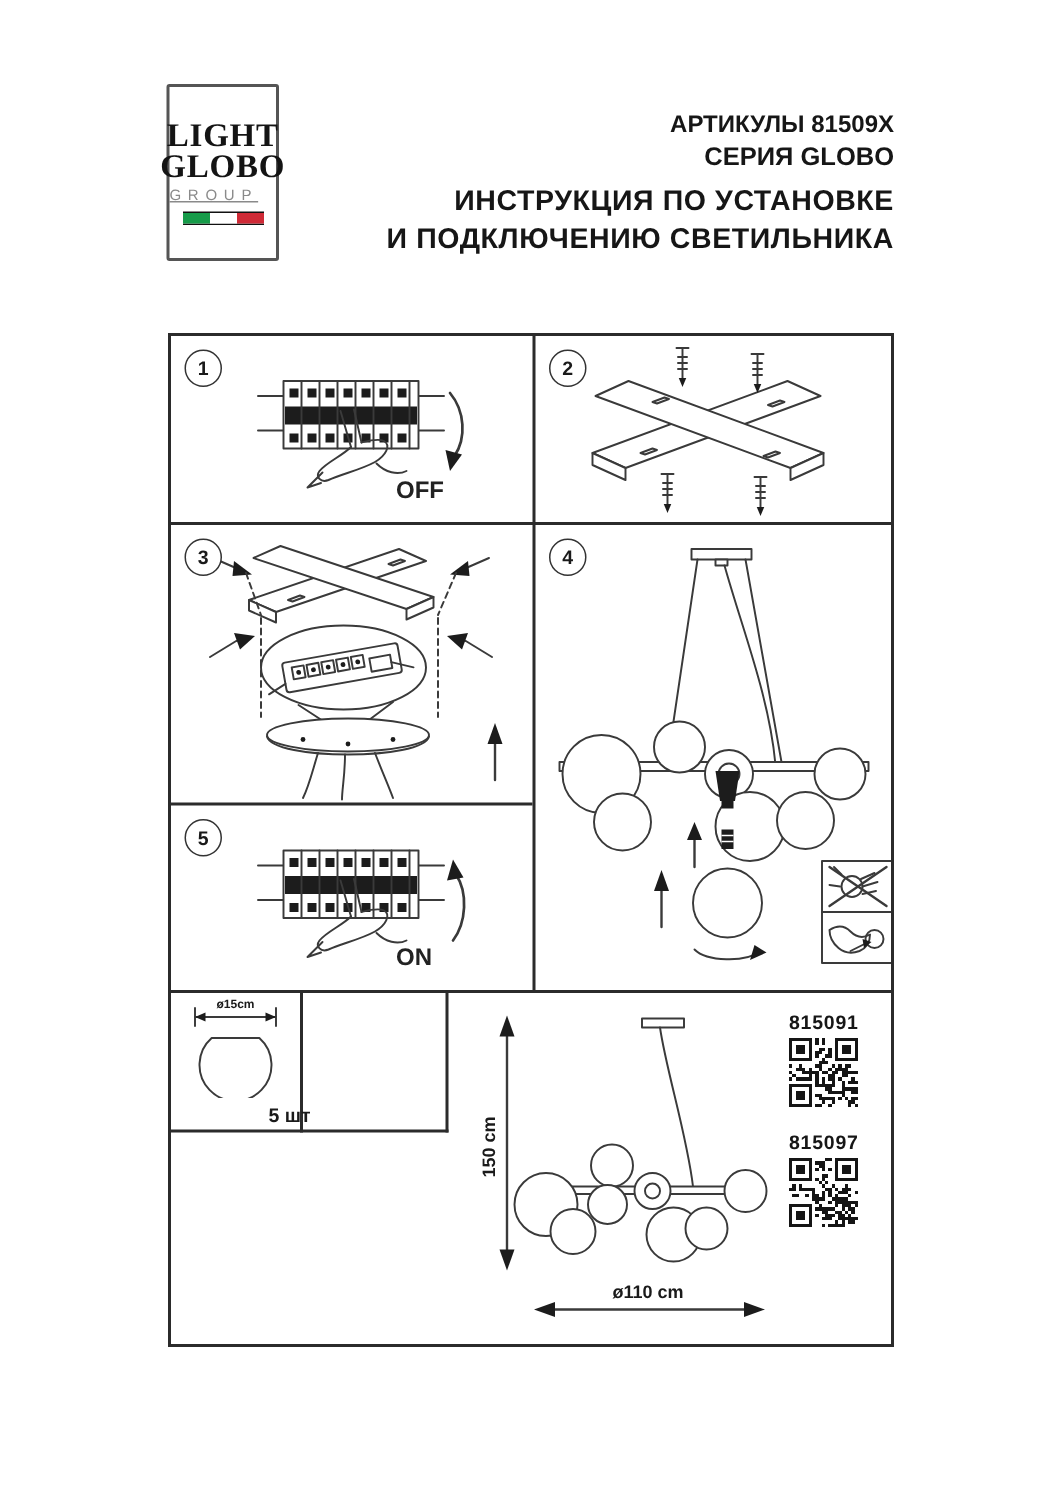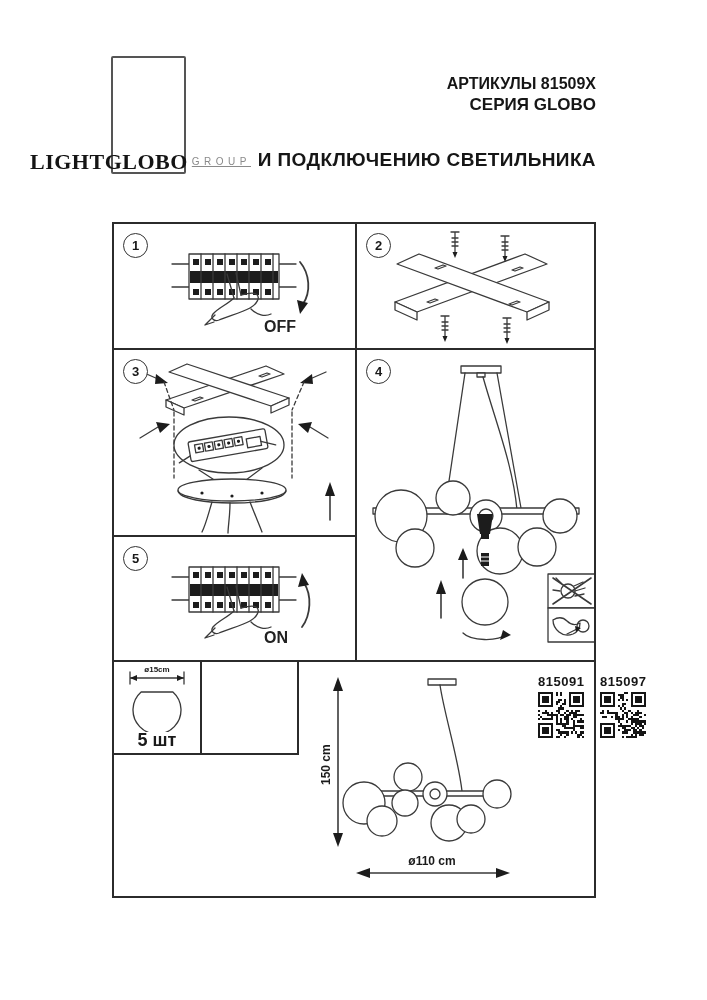--- a/index.html
+++ b/index.html
@@ -1,21 +1,21 @@
 <!DOCTYPE html>
 <html><head>
 <meta charset="utf-8">
 <style>
   html,body{margin:0;padding:0;background:#e9e9e9;}
   #page{position:relative;width:707px;height:1000px;background:#ffffff;margin:0 auto;
         font-family:"Liberation Sans",sans-serif;color:#1a1a1a;overflow:hidden;}
   
   #logo{position:absolute;left:111px;top:56px;width:71px;height:114px;
         border:2px solid #555;border-radius:2px;background:#fff;
-        display:flex;flex-direction:row;align-items:flex-end;justify-content:center;}
+        display:flex;flex-direction:column;align-items:center;justify-content:center;}
   .logo-word{font-family:"Liberation Serif",serif;font-weight:bold;font-size:22px;
              line-height:.92;letter-spacing:.5px;color:#141414;}
   .logo-group{font-size:10px;letter-spacing:4.5px;color:#8a8a8a;margin:4px 16px 5px 4px;text-decoration:underline;}
   .flag{width:54px;height:7px;border-top:1.6px solid #111;border-bottom:1.6px solid #111;display:flex;}
   .flag i{flex:1;}
   .hdr{position:absolute;right:111px;text-align:right;font-weight:bold;color:#161616;}
   #series{top:50px;font-size:17px;margin-top:45px;}
   #articles{top:75px;font-size:16px;}
   #title1{top:124px;font-size:19px;letter-spacing:.4px;}
   #title2{top:149px;font-size:19px;letter-spacing:.4px;}
@@ -28,45 +28,46 @@
          border-radius:50%;display:flex;align-items:center;justify-content:center;
          font-size:13px;font-weight:600;background:#fff;}
   svg{display:block;}
   .sk{stroke:#3a3a3a;fill:none;stroke-width:1.3;stroke-linecap:round;stroke-linejoin:round;}
   .skf{stroke:#3a3a3a;fill:#ffffff;stroke-width:1.3;stroke-linejoin:round;}
   .blk{fill:#1c1c1c;stroke:none;}
   .dimtxt{font:bold 11px "Liberation Sans",sans-serif;fill:#1a1a1a;}
   .bigtxt{font:600 16px "Liberation Sans",sans-serif;fill:#222;}
   
   .cell-label{position:absolute;width:100%;text-align:center;bottom:6px;
-              font-size:18px;font-weight:600;}
+              font-size:13px;font-weight:600;padding-left:36px;}
   #notes{position:absolute;left:18px;top:566px;width:240px;font-size:12.5px;
          font-weight:600;line-height:15px;color:#181818;}
   .qr-item{width:62px;}
   .qr-label{font-size:13px;font-weight:bold;letter-spacing:.5px;color:#161616;}
   .qr{width:46px;height:46px;margin-top:3px;}
-  #qrcol{position:absolute;left:424px;top:450px;display:flex;gap:0;}
+  #qrcol{position:absolute;left:412px;top:450px;display:flex;flex-direction:column;gap:16px;}
 </style>
 </head>
 <body>
 
 <div id="page">
 
   <div id="logo">
     <div class="logo-word">LIGHT</div>
     <div class="logo-word">GLOBO</div>
     <div class="logo-group">GROUP</div>
     <div class="flag">
       <i style="background:#169b49"></i>
         <i style="background:#ffffff"></i>
         <i style="background:#cf2a36"></i>
     </div>
   </div>
   <div class="hdr" id="series">СЕРИЯ GLOBO</div>
   <div class="hdr" id="articles">АРТИКУЛЫ 81509X</div>
+  <div class="hdr" id="title1">ИНСТРУКЦИЯ ПО УСТАНОВКЕ</div>
   <div class="hdr" id="title2">И ПОДКЛЮЧЕНИЮ СВЕТИЛЬНИКА</div>
 
   <div id="frame">
 
     <div class="ln" style="left:241px;top:0;width:2px;height:436px"></div>
     <div class="ln" style="left:0;top:124px;width:100%;height:2px"></div>
     <div class="ln" style="left:0;top:311px;width:241px;height:2px"></div>
     <div class="ln" style="left:0;top:436px;width:100%;height:2px"></div>
     <div class="ln" style="left:86px;top:438px;width:2px;height:93px"></div>
     <div class="ln" style="left:183px;top:438px;width:2px;height:93px"></div>

